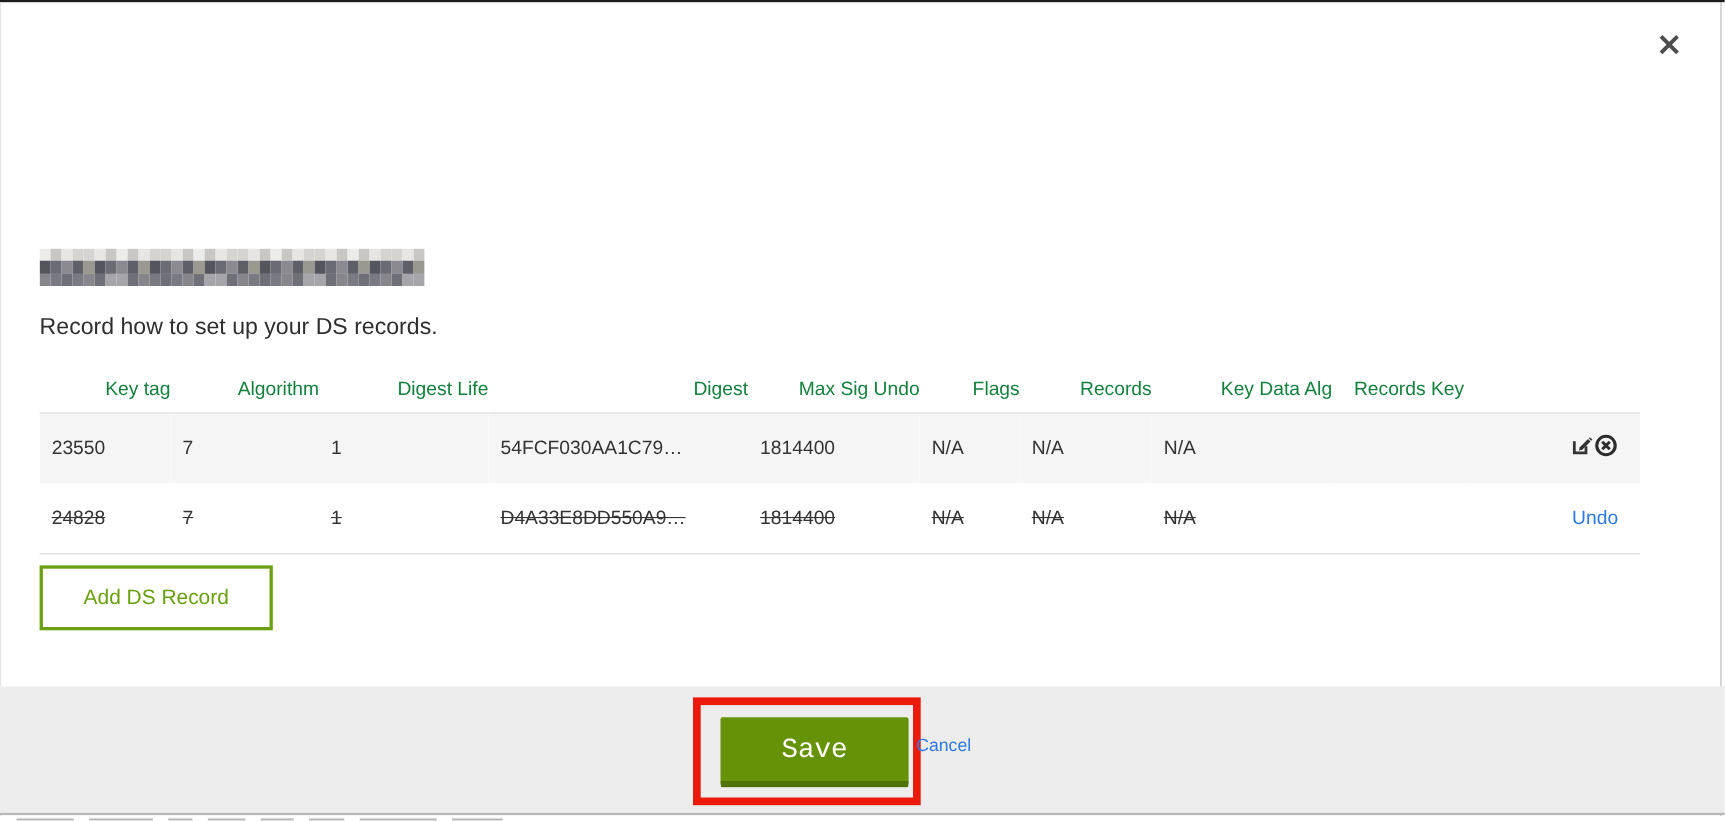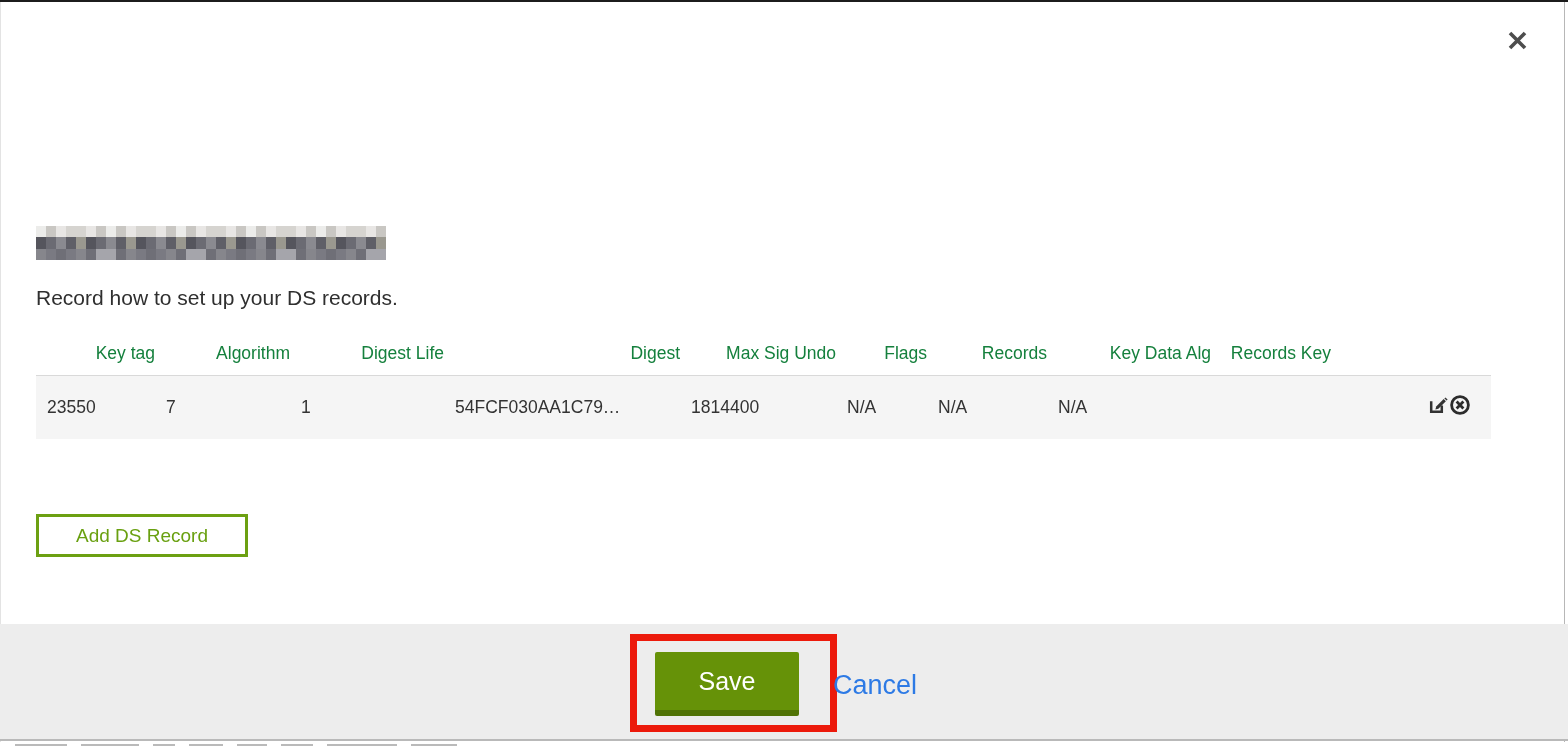--- a/index.html
+++ b/index.html
@@ -36,33 +36,33 @@
   .ds-table tr.row-deleted td { background:#fff; border-bottom:1px solid #d9d9d9; }
   .ds-table td.actions { text-align:right; padding-right:20px; }
   .strike { text-decoration:line-through; }
 
   .icon-group { display:inline-flex; align-items:center; gap:1px; }
   .icon-btn { display:inline-flex; cursor:pointer; }
 
   .undo-link, .cancel-link { color:#2d7ae5; cursor:pointer; text-decoration:none; }
   .undo-link { font-size:17.5px; }
 
-  .add-btn { position:absolute; left:36px; top:512px; width:212px; height:43px;
+  .add-btn { position:absolute; left:36px; top:512px; width:212px; height:59px;
              background:#fff; border:3px solid #6ca012; color:#69a010; font-size:19px;
              display:flex; align-items:center; justify-content:center; cursor:pointer; }
 
   .footer { position:absolute; left:0; top:622px; width:1568px; height:117px;
             background:#ededed; border-bottom:2px solid #b9b9b9; }
   .annotation-rect { position:absolute; left:630px; top:10px; width:207px; height:98px;
                      border:7px solid #ec1a0b; pointer-events:none; }
-  .save-btn { position:absolute; left:655px; top:28px; width:144px; height:64px;
+  .save-btn { position:absolute; left:655px; top:28px; width:171px; height:64px;
               background:#669208; border:none; border-bottom:6px solid #507306;
               border-radius:2px; color:#fff; font-size:25px; cursor:pointer;
-              font-family:Liberation Sans, sans-serif; }
-  .cancel-link { position:absolute; left:833px; top:46px; font-size:27px; }
+              font-family:Liberation Mono, monospace; }
+  .cancel-link { position:absolute; left:833px; top:46px; font-size:16px; }
 
   .bottom-fragments { position:absolute; left:15px; top:742px; height:4px; width:460px;
                       display:flex; gap:14px; }
   .bottom-fragments span { display:block; height:4px; background:#a9a9a9; opacity:.8; }
 </style>
 </head>
 <body>
 
 <div class="page">
 
@@ -129,20 +129,34 @@
             </span>
             <span class="icon-btn">
               <svg width="22" height="22" viewBox="0 0 22 22">
                 <circle cx="11" cy="11" r="8.4" fill="none" stroke="#2c2c2c" stroke-width="2.8"></circle>
                 <path d="M7.6 7.6 L14.4 14.4 M14.4 7.6 L7.6 14.4" stroke="#2c2c2c" stroke-width="2.8"></path>
               </svg>
             </span>
           </span>
         </td>
       </tr>
+      <tr class="row-deleted">
+        <td class="strike">24828</td>
+        <td class="strike">7</td>
+        <td class="strike">1</td>
+        <td class="strike">D4A33E8DD550A9…</td>
+        <td class="strike">1814400</td>
+        <td class="strike">N/A</td>
+        <td class="strike">N/A</td>
+        <td class="strike">N/A</td>
+        <td class="strike"></td>
+        <td class="actions">
+          <a class="undo-link">Undo</a>
+        </td>
+      </tr>
     </tbody>
   </table>
 
   <button class="add-btn">Add DS Record</button>
 
   <div class="footer">
     <div class="annotation-rect"></div>
     <button class="save-btn">Save</button>
     <a class="cancel-link">Cancel</a>
   </div>

